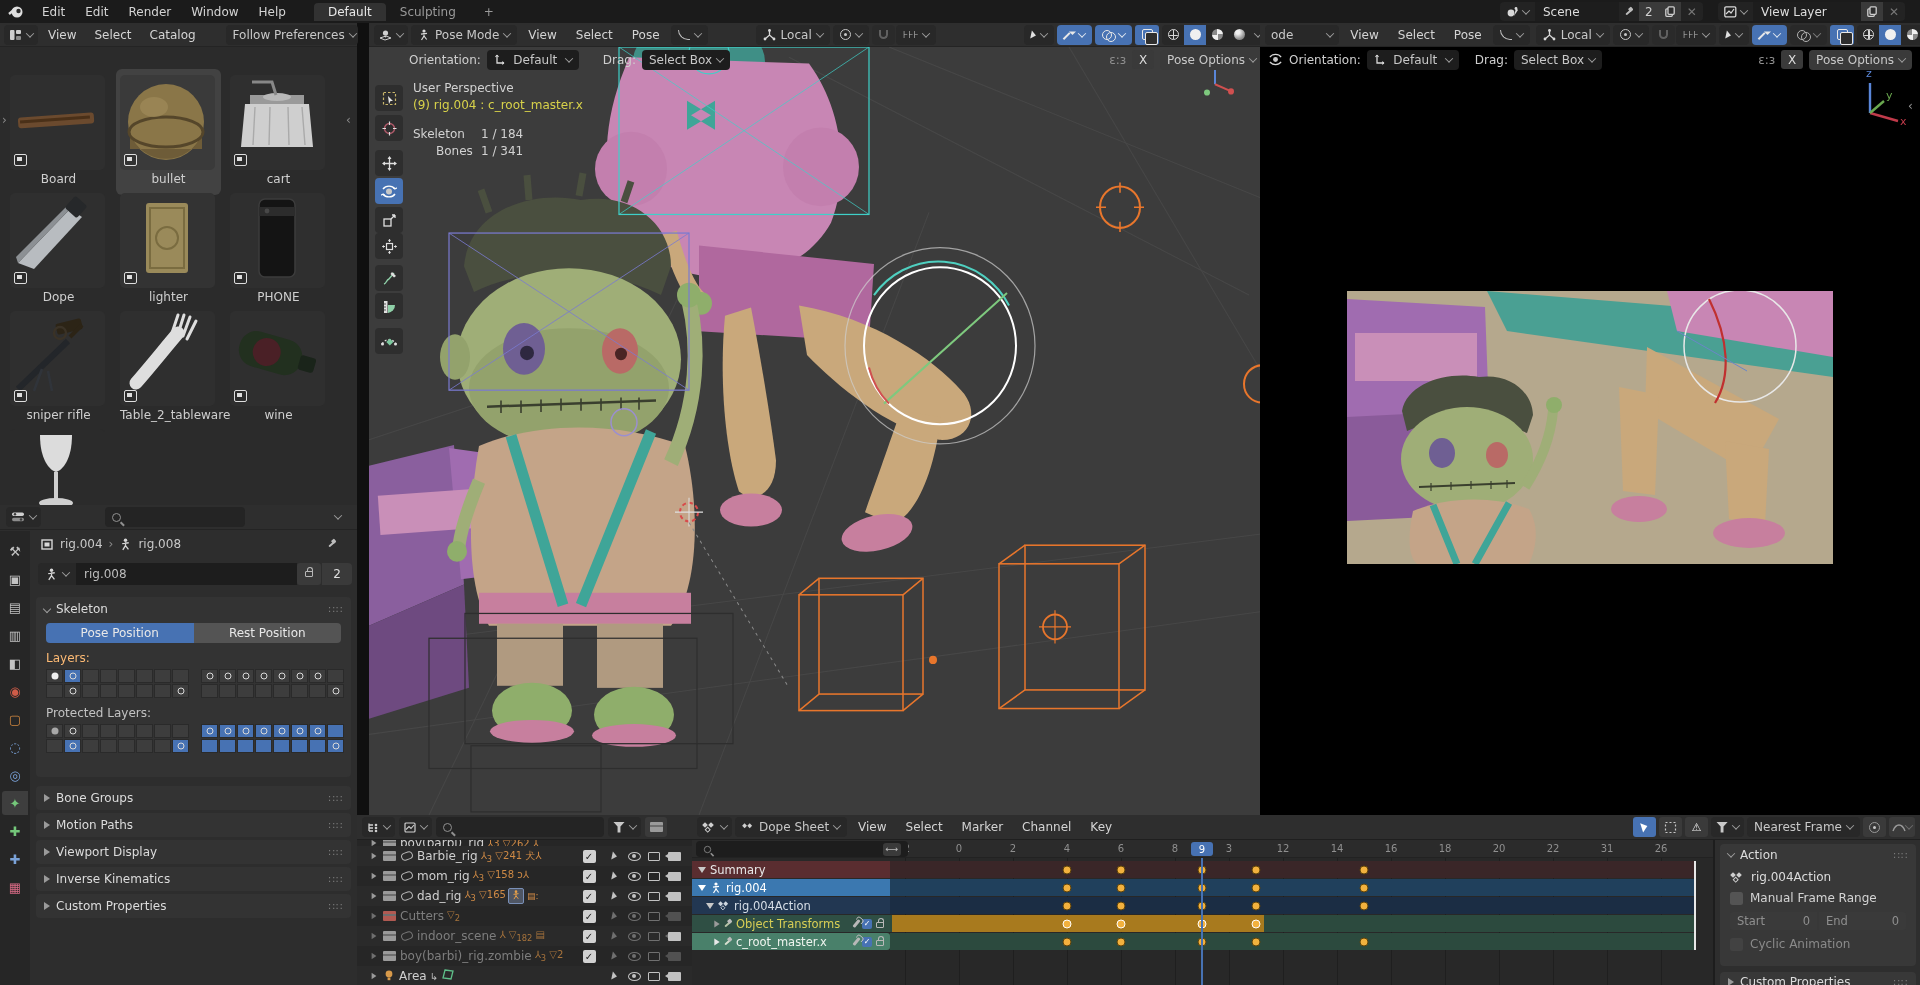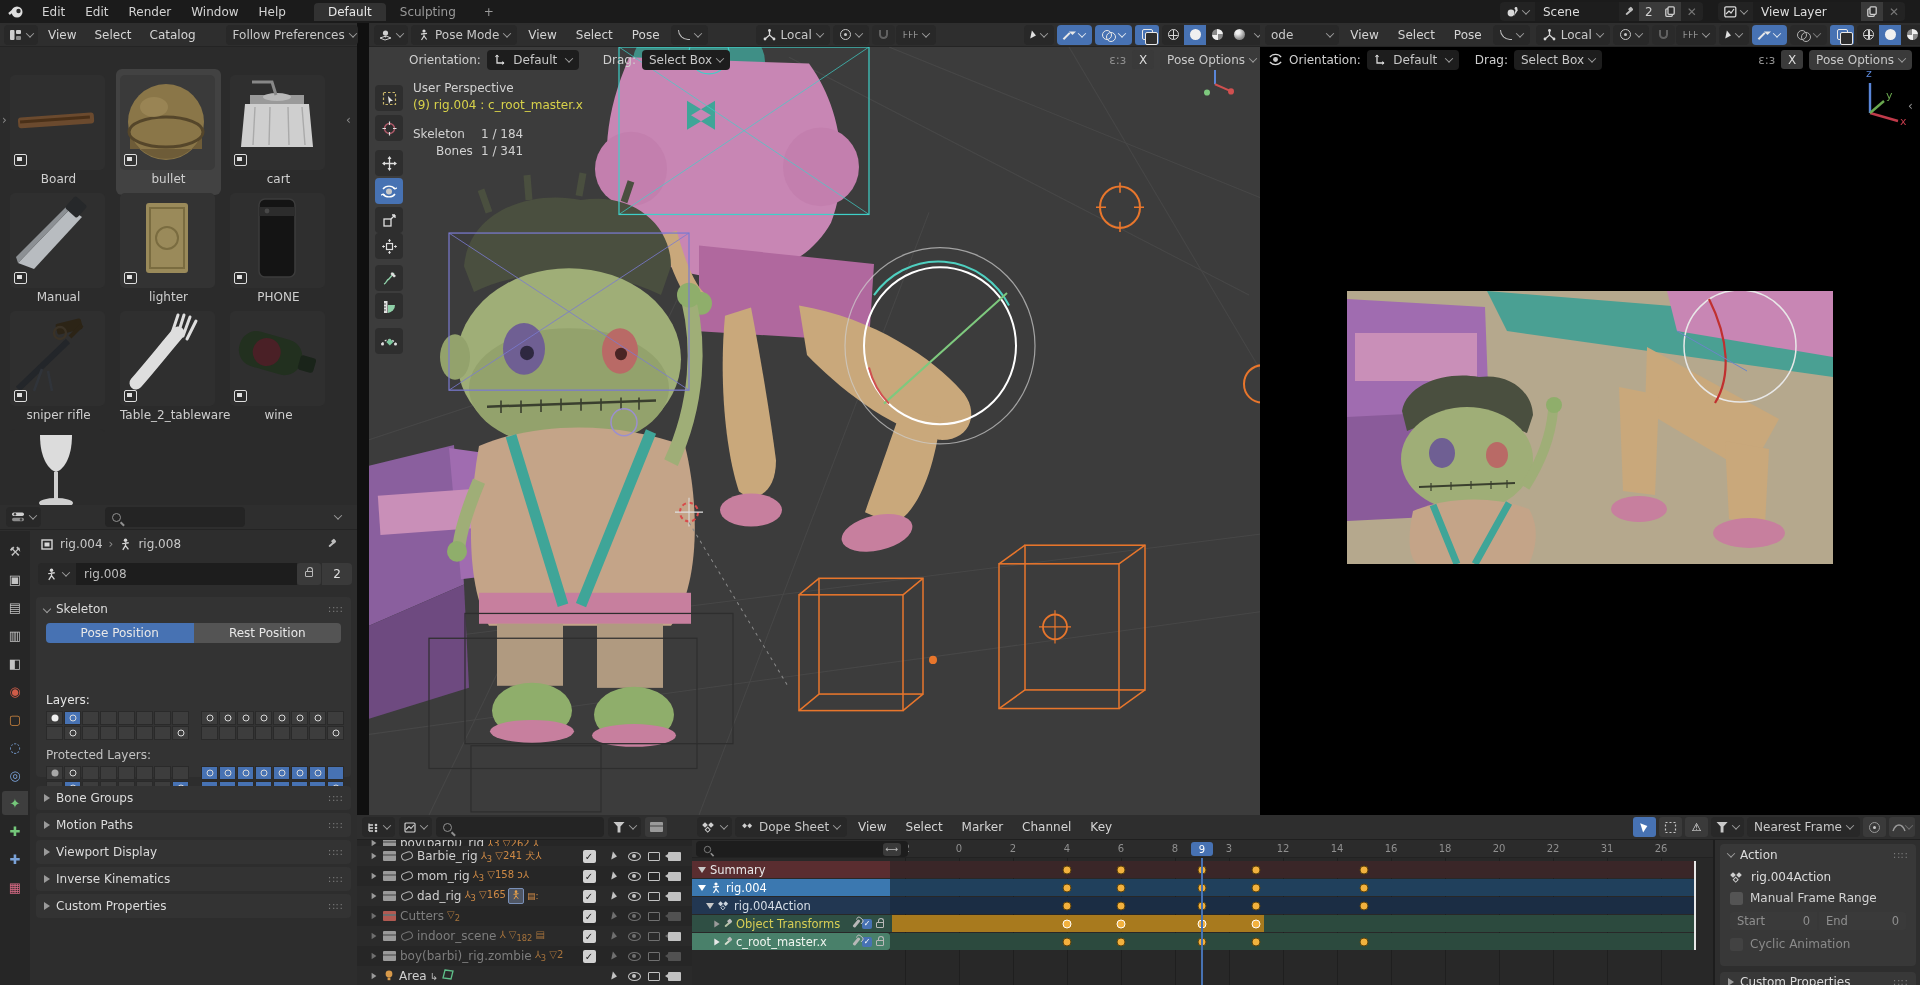--- a/index.html
+++ b/index.html
@@ -242,21 +242,21 @@
         </svg><span class="tbadge"></span></div>
       <div class="tlabel">cart</div>
     </div>
     <div class="tile" style="left: 10px; top: 170px;">
       <div class="thumb"><svg width="95" height="95" viewBox="0 0 95 95">
           <rect width="95" height="95" fill="#2f2f2f"></rect>
           <polygon points="8,70 60,16 72,24 24,76" fill="#b8bcc0"></polygon>
           <polygon points="8,70 60,16 56,14 6,64" fill="#8c9094"></polygon>
           <rect x="58" y="6" width="16" height="16" rx="2" fill="#26282a" transform="rotate(42 66 14)"></rect>
         </svg><span class="tbadge"></span></div>
-      <div class="tlabel">Manual</div>
+      <div class="tlabel">Dope</div>
     </div>
     <div class="tile" style="left: 120px; top: 170px;">
       <div class="thumb"><svg width="95" height="95" viewBox="0 0 95 95">
           <rect width="95" height="95" fill="#333"></rect>
           <rect x="26" y="10" width="42" height="70" rx="3" fill="#9a8a5a"></rect>
           <rect x="30" y="15" width="34" height="60" fill="none" stroke="#7a6c40" stroke-width="2"></rect>
           <circle cx="47" cy="45" r="11" fill="none" stroke="#7a6c40" stroke-width="2"></circle>
         </svg><span class="tbadge"></span></div>
       <div class="tlabel">lighter</div>
     </div>
@@ -377,21 +377,21 @@
       <span class="chv" style="transform:rotate(45deg);"></span>
       <span>Skeleton</span>
       <span class="dots" style="margin-left:auto;">∷∷</span>
     </div>
     <div class="flex" style="padding:2px 10px;">
       <div class="seg2">
         <div style="background:#4772b3;">Pose Position</div>
         <div style="background:#545454;">Rest Position</div>
       </div>
     </div>
-    <div style="padding:6px 10px 0;color:#e5e5e5;margin-top:42px;">Layers:</div>
+    <div style="padding:6px 10px 0;color:#fdba74;">Layers:</div>
     <div class="lay-grid" style="padding:4px 10px 0;">
       <div class="lay-g">
           <div class="lay-c dot">
             <span></span>
           </div>
           <div class="lay-c oncircle">
             <span></span>
           </div>
           <div class="lay-c">
             <span></span>

